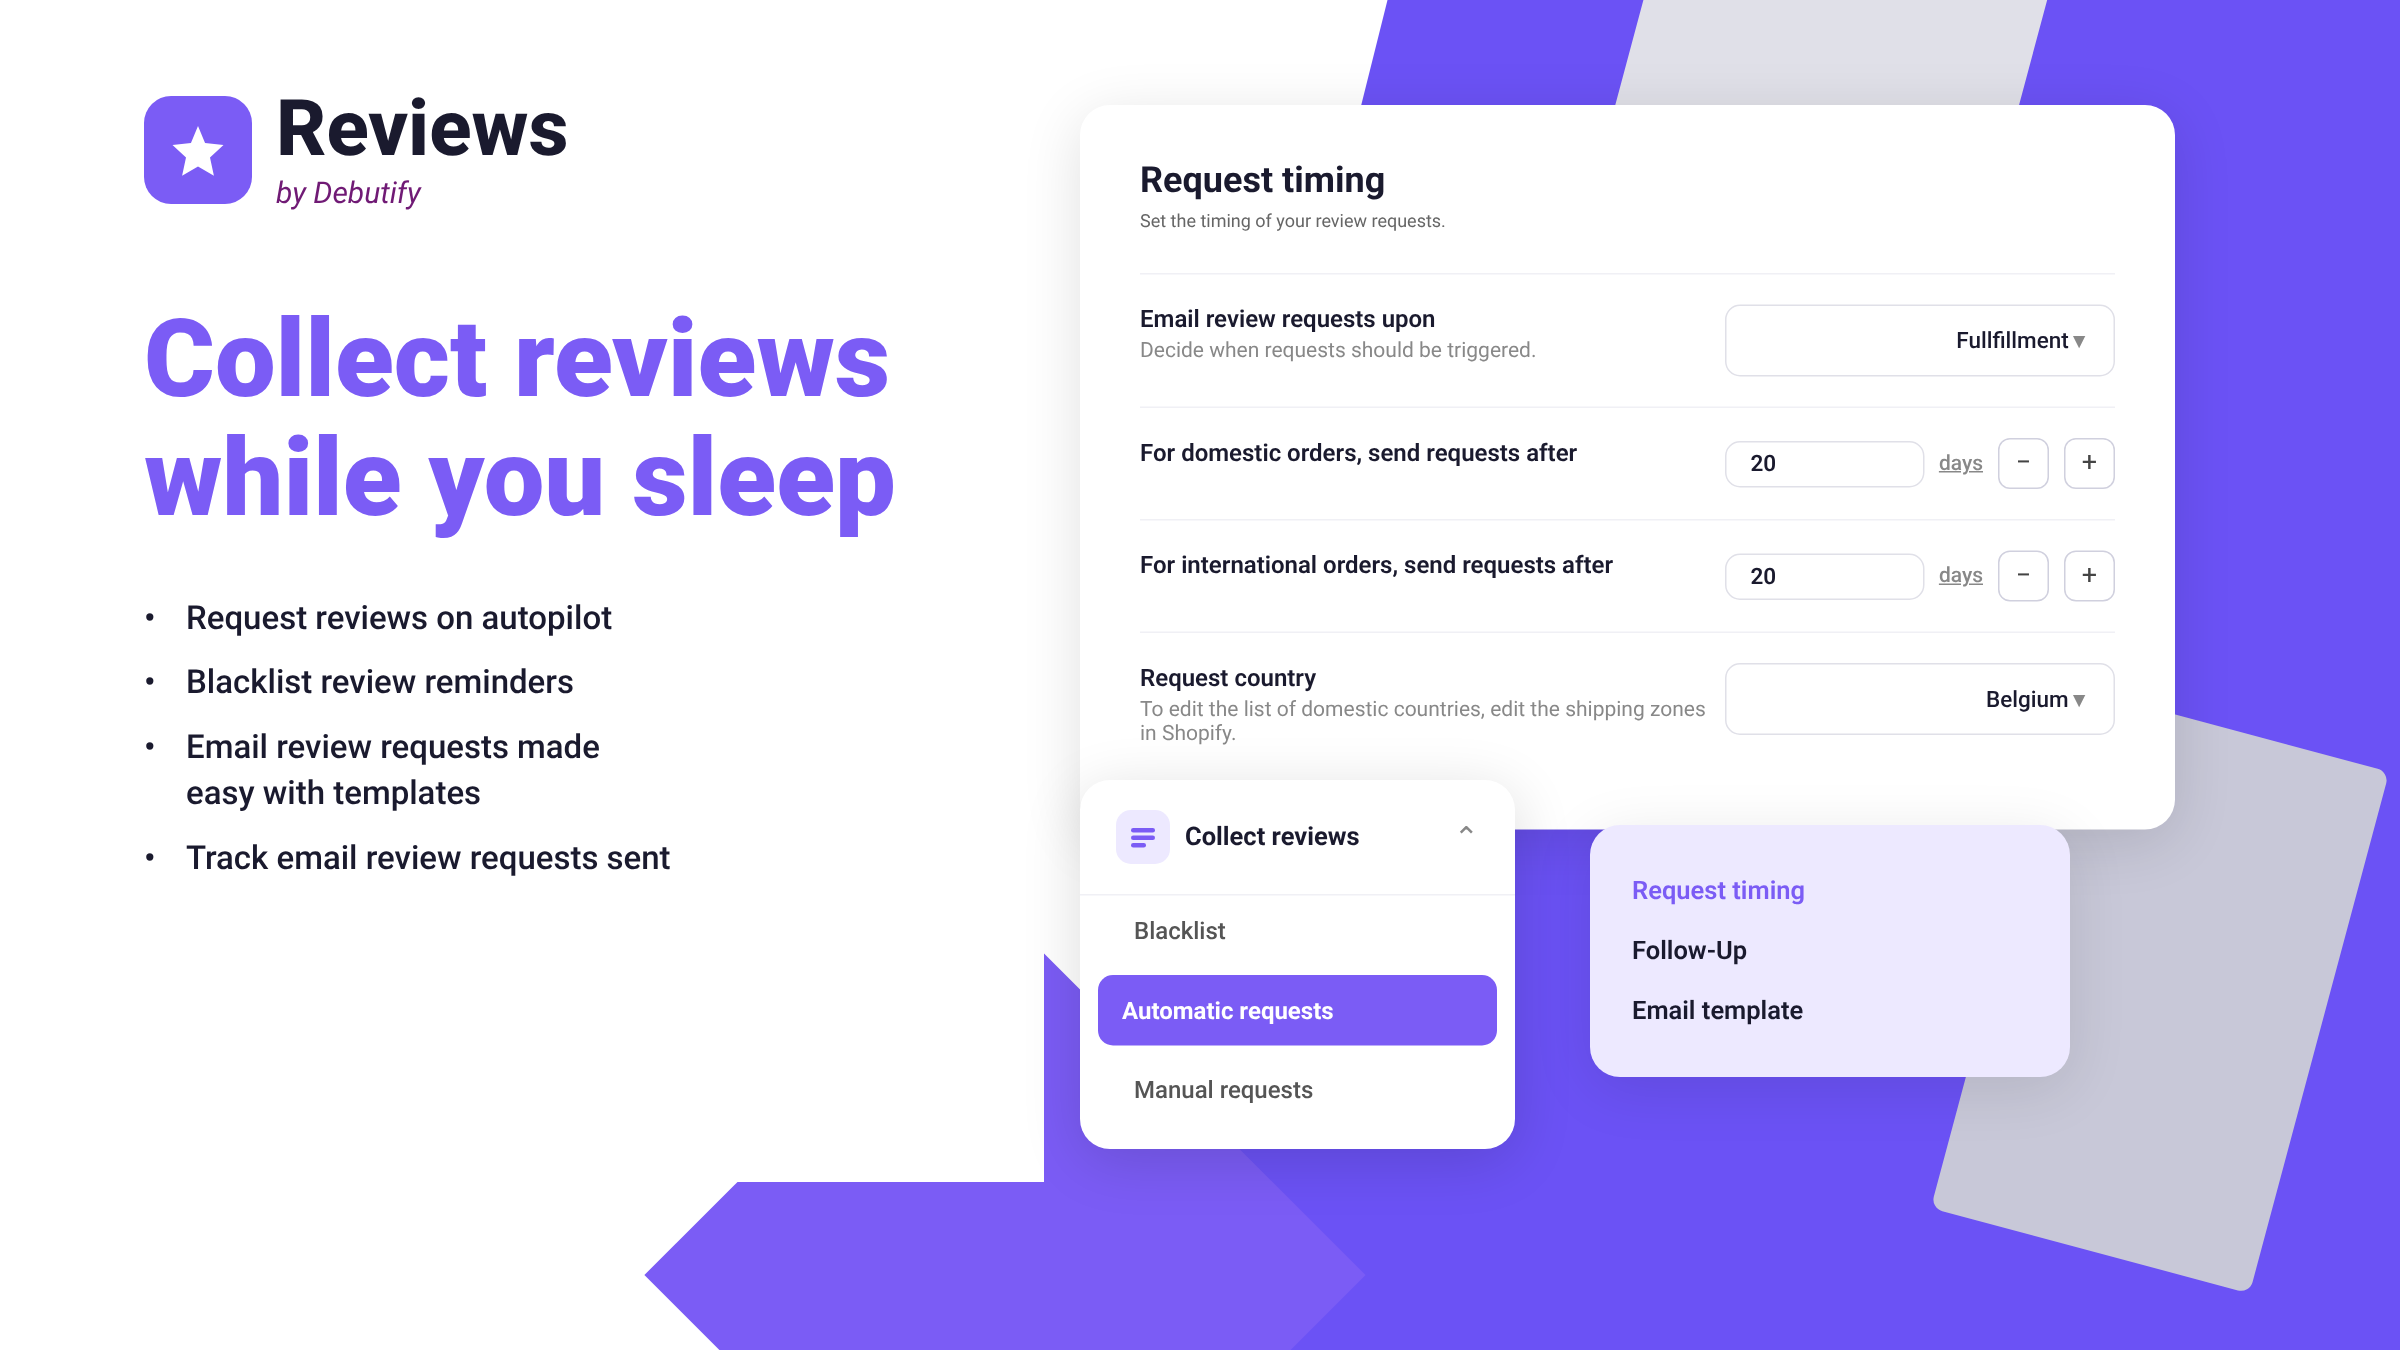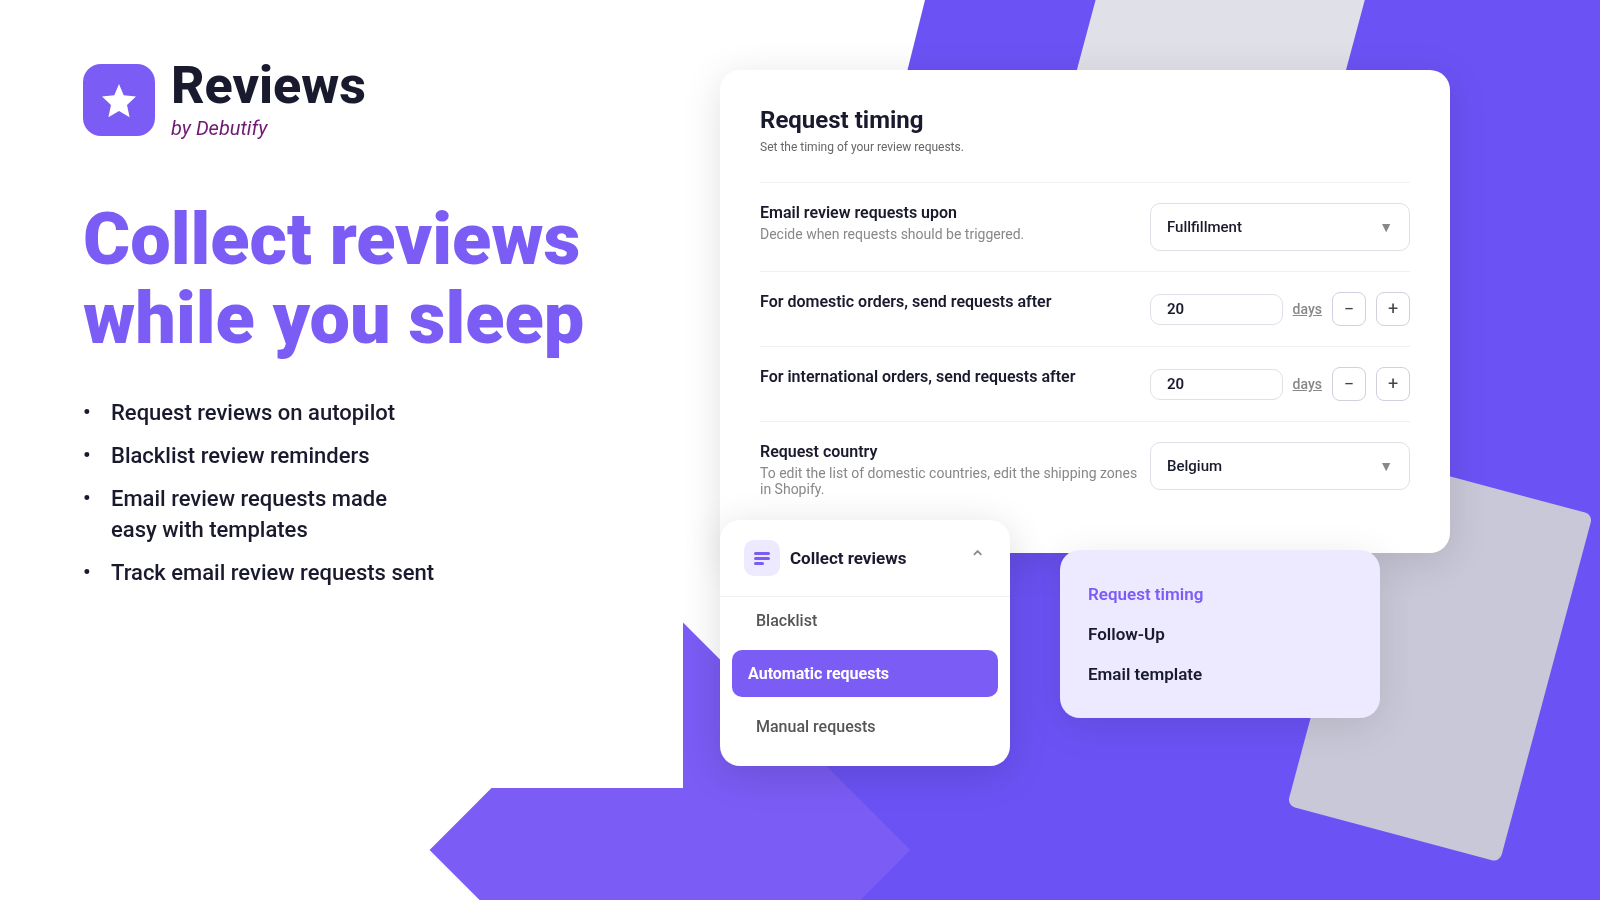--- a/index.html
+++ b/index.html
@@ -52,21 +52,21 @@
       width: 340px;
       height: 340px;
       background: #7b5cf5;
       transform: rotate(45deg);
       z-index: 1;
     }
 
     
     .left-panel {
       position: absolute;
-      left: 3px;
+      left: 16px;
       top: 0;
       width: 680px;
       height: 788px;
       background: #ffffff;
       z-index: 5;
       padding: 60px 80px;
     }
 
     
     .logo-area {
@@ -215,21 +215,21 @@
     }
 
     
     .dropdown {
       width: 260px;
       height: 48px;
       border: 1.5px solid #e0e0e8;
       border-radius: 10px;
       display: flex;
       align-items: center;
-      justify-content: space-between;
+      justify-content: flex-end;
       padding: 0 16px;
       background: #fff;
       cursor: pointer;
     }
     .dropdown-text {
       font-size: 15px;
       color: #1a1a2e;
       font-weight: 500;
     }
     .dropdown-arrow {

